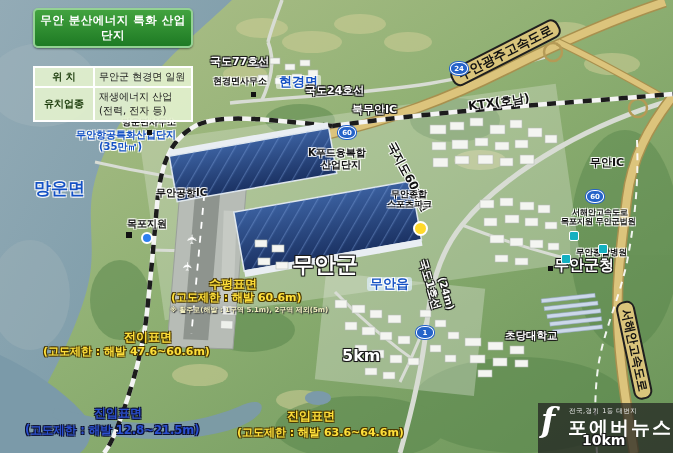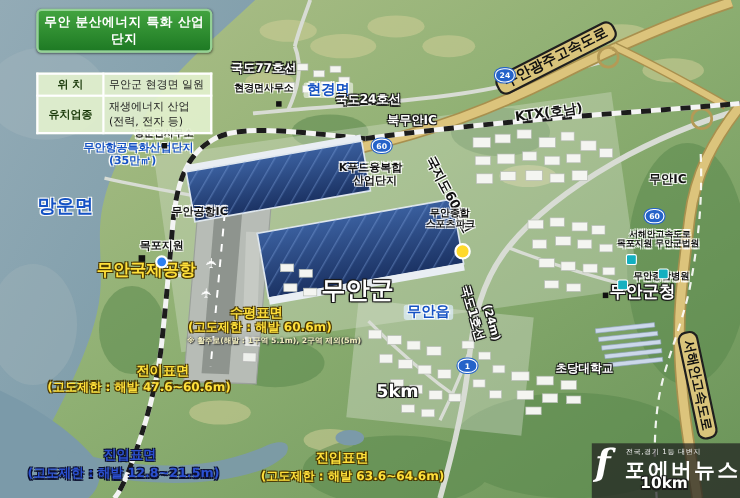--- a/index.html
+++ b/index.html
@@ -247,21 +247,20 @@
   <div class="lbl ob" style="left:305px;top:85px;font-size:11px">국도24호선</div>
   <div class="lbl ob" style="left:352px;top:104px;font-size:11px">북무안IC</div>
   <div class="lbl roadbox" style="left:452px;top:70px;font-size:13px;transform:rotate(-27deg);transform-origin:left center">무안광주고속도로</div>
   <div class="lbl hw" style="left:468px;top:96px;font-size:12px;transform:rotate(-8deg)">KTX(호남)</div>
   <div class="lbl hw" style="left:122px;top:118px;font-size:9px">망운면사무소</div>
   <div class="lbl hw bl" style="left:76px;top:130px;font-size:10px">무안항공특화산업단지</div>
   <div class="lbl hw bl" style="left:99px;top:142px;font-size:10px">(35만㎡)</div>
   <div class="lbl hw bl" style="left:34px;top:180px;font-size:17px">망운면</div>
   <div class="lbl hw" style="left:156px;top:188px;font-size:10px">무안공항IC</div>
   <div class="lbl hw" style="left:127px;top:219px;font-size:10px">목포지원</div>
-  <div class="lbl yl" style="left:88px;top:238px;font-size:15px">무안국제공항</div>
   <div class="lbl hw" style="left:308px;top:148px;font-size:10px">K푸드융복합</div>
   <div class="lbl hw" style="left:321px;top:160px;font-size:10px">산업단지</div>
   <div class="lbl hw" style="left:396px;top:140px;font-size:12px;transform:rotate(62deg);transform-origin:left top">국지도60호선</div>
   <div class="lbl hw" style="left:391px;top:190px;font-size:9px">무안종합</div>
   <div class="lbl hw" style="left:387px;top:200px;font-size:9px">스포츠파크</div>
   <div class="lbl hw" style="left:590px;top:157px;font-size:11px">무안IC</div>
   <div class="lbl hw" style="left:572px;top:209px;font-size:8px">서해안고속도로</div>
   <div class="lbl hw" style="left:561px;top:218px;font-size:8px">목포지원 무안군법원</div>
   <div class="lbl hw" style="left:576px;top:248px;font-size:8.5px">무안종합병원</div>
   <div class="lbl ob" style="left:554px;top:258px;font-size:15px">무안군청</div>

